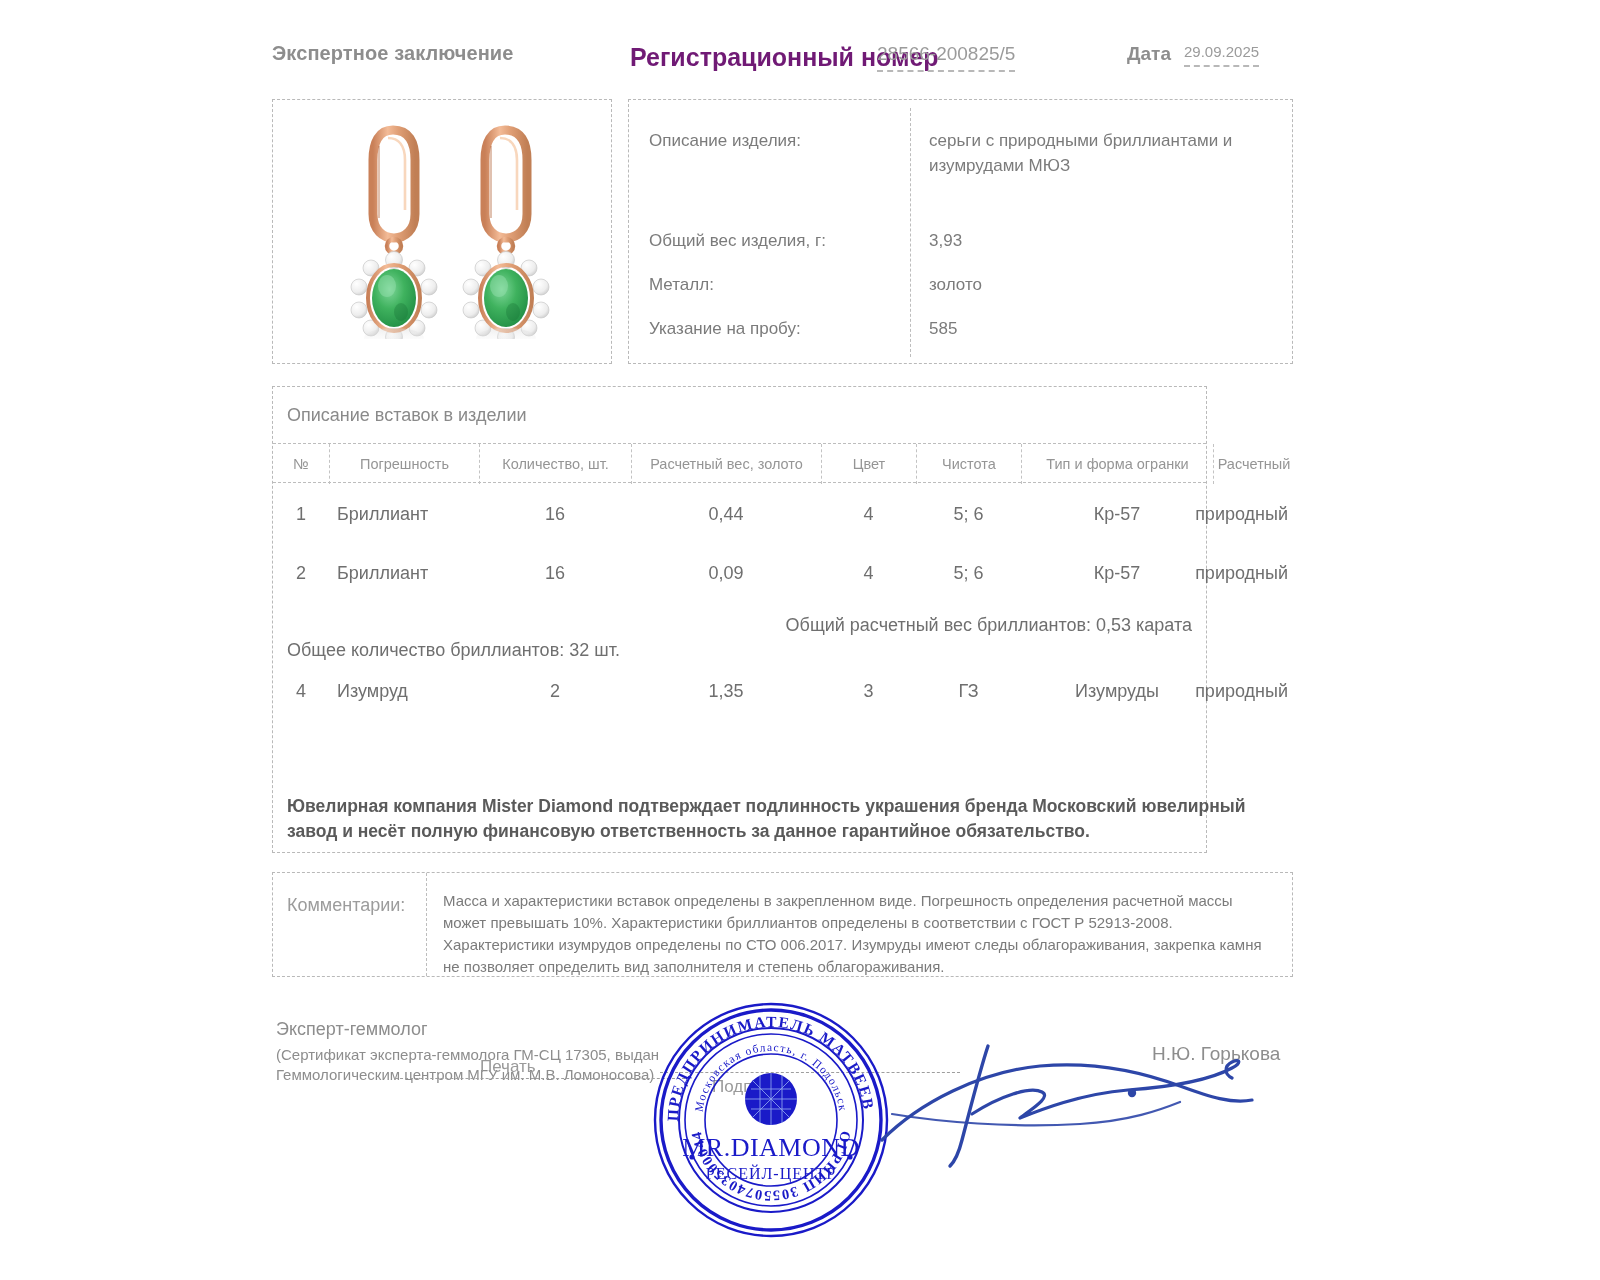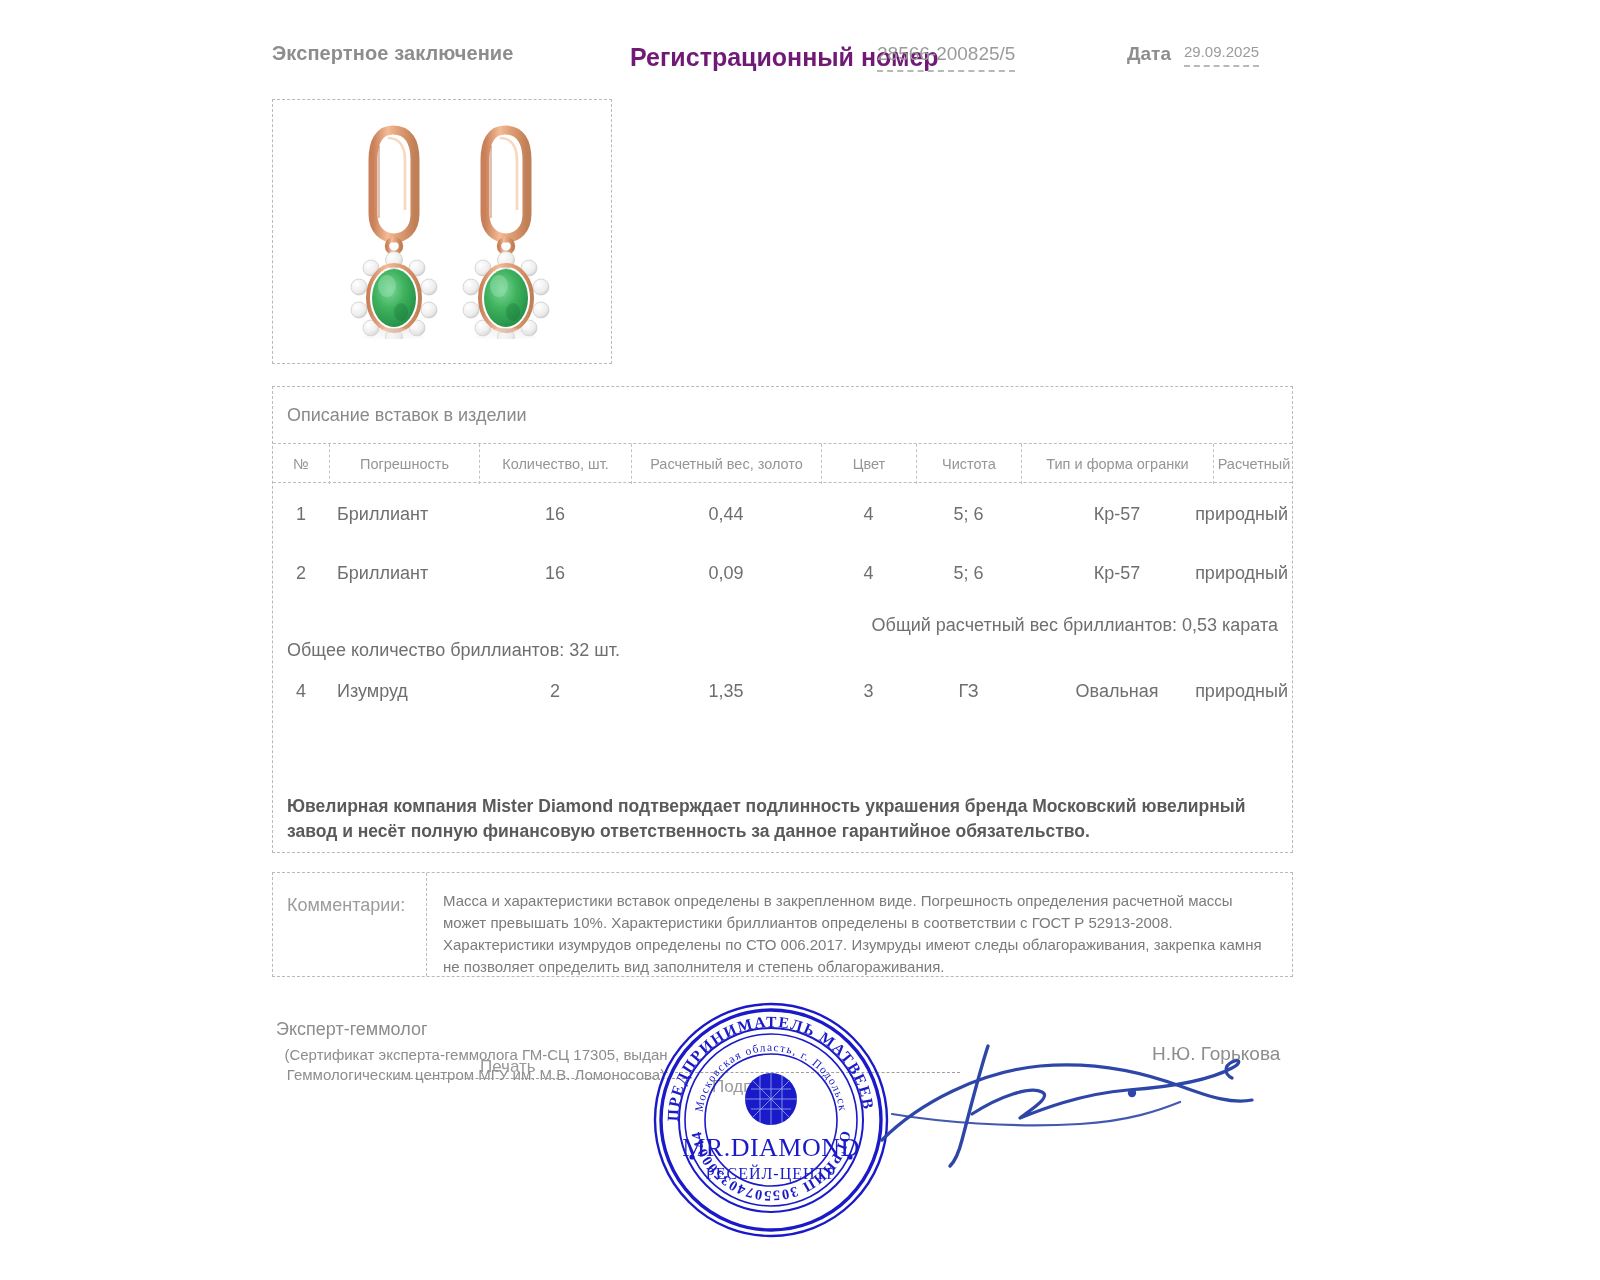--- a/index.html
+++ b/index.html
@@ -32,21 +32,21 @@
       display:flex;align-items:center;justify-content:center;}
 
   
   .desc-box{left:628px;top:99px;width:665px;height:265px;}
   .desc-divider{position:absolute;left:281px;top:8px;width:0;height:249px;border-left:1px dashed #bdbdbd;}
   .desc-row{position:absolute;font-size:17px;color:#7b7b7b;line-height:25px;}
   .desc-label{left:20px;}
   .desc-value{left:300px;color:#7b7b7b;}
 
   
-  .ins-box{left:272px;top:386px;width:1021px;height:467px;}
+  .ins-box{left:272px;top:386px;width:935px;height:467px;}
   .ins-title{position:absolute;left:14px;top:18px;font-size:18px;color:#8a8a8a;}
   .thead{position:absolute;left:0;top:56px;width:100%;height:40px;
          border-top:1px dashed #bdbdbd;border-bottom:1px dashed #bdbdbd;box-sizing:border-box;}
   .th{position:absolute;top:0;height:40px;line-height:40px;font-size:14.5px;color:#959595;
       text-align:center;box-sizing:border-box;}
   .th.sep{border-left:1px dashed #c3c3c3;}
   .trow{position:absolute;left:0;width:100%;height:38px;}
   .td{position:absolute;top:0;height:38px;line-height:38px;font-size:18px;color:#6f6f6f;text-align:center;}
   .summary{position:absolute;left:0;width:100%;font-size:18px;color:#6f6f6f;}
   .sum-left{position:absolute;left:14px;margin-top:25px;}
@@ -54,21 +54,21 @@
   .confirm{position:absolute;left:14px;width:985px;font-size:17.5px;line-height:25px;
       color:#5a5a5a;font-weight:700;}
 
   
   .cmt-box{left:272px;top:872px;width:1021px;height:105px;}
   .cmt-label{position:absolute;left:14px;top:22px;font-size:18px;color:#9c9c9c;}
   .cmt-div{position:absolute;left:153px;top:0;height:100%;border-left:1px dashed #bdbdbd;}
   .cmt-text{position:absolute;left:170px;top:17px;width:830px;font-size:15px;line-height:22px;color:#7b7b7b;}
 
   
-  .foot{position:absolute;left:272px;top:1005px;width:1021px;height:230px;text-align:center;}
+  .foot{position:absolute;left:272px;top:1005px;width:1021px;height:230px;}
   .expert-title{position:absolute;left:4px;top:14px;font-size:18px;color:#8d8d8d;}
   .expert-sub{position:absolute;left:4px;top:40px;font-size:15px;line-height:20px;color:#8d8d8d;}
 
   .seal-label{position:absolute;left:480px;top:1057px;font-size:17px;color:#9a9a9a;}
   .seal-line{position:absolute;left:395px;top:1078px;width:290px;border-top:1px dashed #9e9e9e;}
   .sign-label{position:absolute;left:712px;top:1077px;font-size:17px;color:#9a9a9a;}
   .sign-line{position:absolute;left:660px;top:1072px;width:300px;border-top:1px dashed #9e9e9e;}
   .sign-name{position:absolute;left:1152px;top:1043px;font-size:19px;color:#8d8d8d;}
 
   .seal{position:absolute;left:652px;top:1001px;width:238px;height:238px;}
@@ -145,20 +145,35 @@
           </g>
         <g transform="translate(162,2)">
             <use href="#earring"></use>
           </g>
         <ellipse cx="69" cy="214" rx="30" ry="10" fill="url(#refl)"></ellipse>
         <ellipse cx="181" cy="214" rx="30" ry="10" fill="url(#refl)"></ellipse>
       </svg>
     </div>
   </div>
 
+  <div class="dbox desc-box">
+    <div class="desc-divider"></div>
+
+    <div class="desc-row desc-label" style="top:28px;">Описание изделия:</div>
+    <div class="desc-row desc-value" style="top:28px;width:350px;">серьги с природными бриллиантами и изумрудами МЮЗ</div>
+
+    <div class="desc-row desc-label" style="top:128px;">Общий вес изделия, г:</div>
+    <div class="desc-row desc-value" style="top:128px;">3,93</div>
+
+    <div class="desc-row desc-label" style="top:172px;">Металл:</div>
+    <div class="desc-row desc-value" style="top:172px;">золото</div>
+
+    <div class="desc-row desc-label" style="top:216px;">Указание на пробу:</div>
+    <div class="desc-row desc-value" style="top:216px;">585</div>
+  </div>
 
   <div class="dbox ins-box">
     <div class="ins-title">Описание вставок в изделии</div>
 
     <div class="thead">
       <div class="th" style="left:0px;width:56px;">№</div>
       <div class="th sep" style="left:56px;width:150px;">Погрешность</div>
       <div class="th sep" style="left:206px;width:152px;">Количество, шт.</div>
       <div class="th sep" style="left:358px;width:190px;">Расчетный вес, золото</div>
       <div class="th sep" style="left:548px;width:95px;">Цвет</div>
@@ -194,21 +209,21 @@
       <span class="sum-right">Общий расчетный вес бриллиантов: 0,53 карата</span>
     </div>
 
     <div class="trow" style="top:285px;">
       <div class="td" style="left:0px;width:56px;">4</div>
       <div class="td" style="left:56px;width:150px;text-align:left;padding-left:8px;box-sizing:border-box;">Изумруд</div>
       <div class="td" style="left:206px;width:152px;">2</div>
       <div class="td" style="left:358px;width:190px;">1,35</div>
       <div class="td" style="left:548px;width:95px;">3</div>
       <div class="td" style="left:643px;width:105px;">ГЗ</div>
-      <div class="td" style="left:748px;width:192px;">Овальная</div>
+      <div class="td" style="left:748px;width:192px;">Изумруды</div>
       <div class="td" style="left:920px;width:95px;text-align:right;">природный</div>
     </div>
 
     <div class="confirm" style="top:407px;">Ювелирная компания Mister Diamond подтверждает подлинность украшения бренда Московский ювелирный завод и несёт полную финансовую ответственность за данное гарантийное обязательство.</div>
   </div>
 
   <div class="dbox cmt-box">
     <div class="cmt-label">Комментарии:</div>
     <div class="cmt-div"></div>
     <div class="cmt-text">Масса и характеристики вставок определены в закрепленном виде. Погрешность определения расчетной массы может превышать 10%. Характеристики бриллиантов определены в соответствии с ГОСТ Р 52913-2008. Характеристики изумрудов определены по СТО 006.2017. Изумруды имеют следы облагораживания, закрепка камня не позволяет определить вид заполнителя и степень облагораживания.</div>

